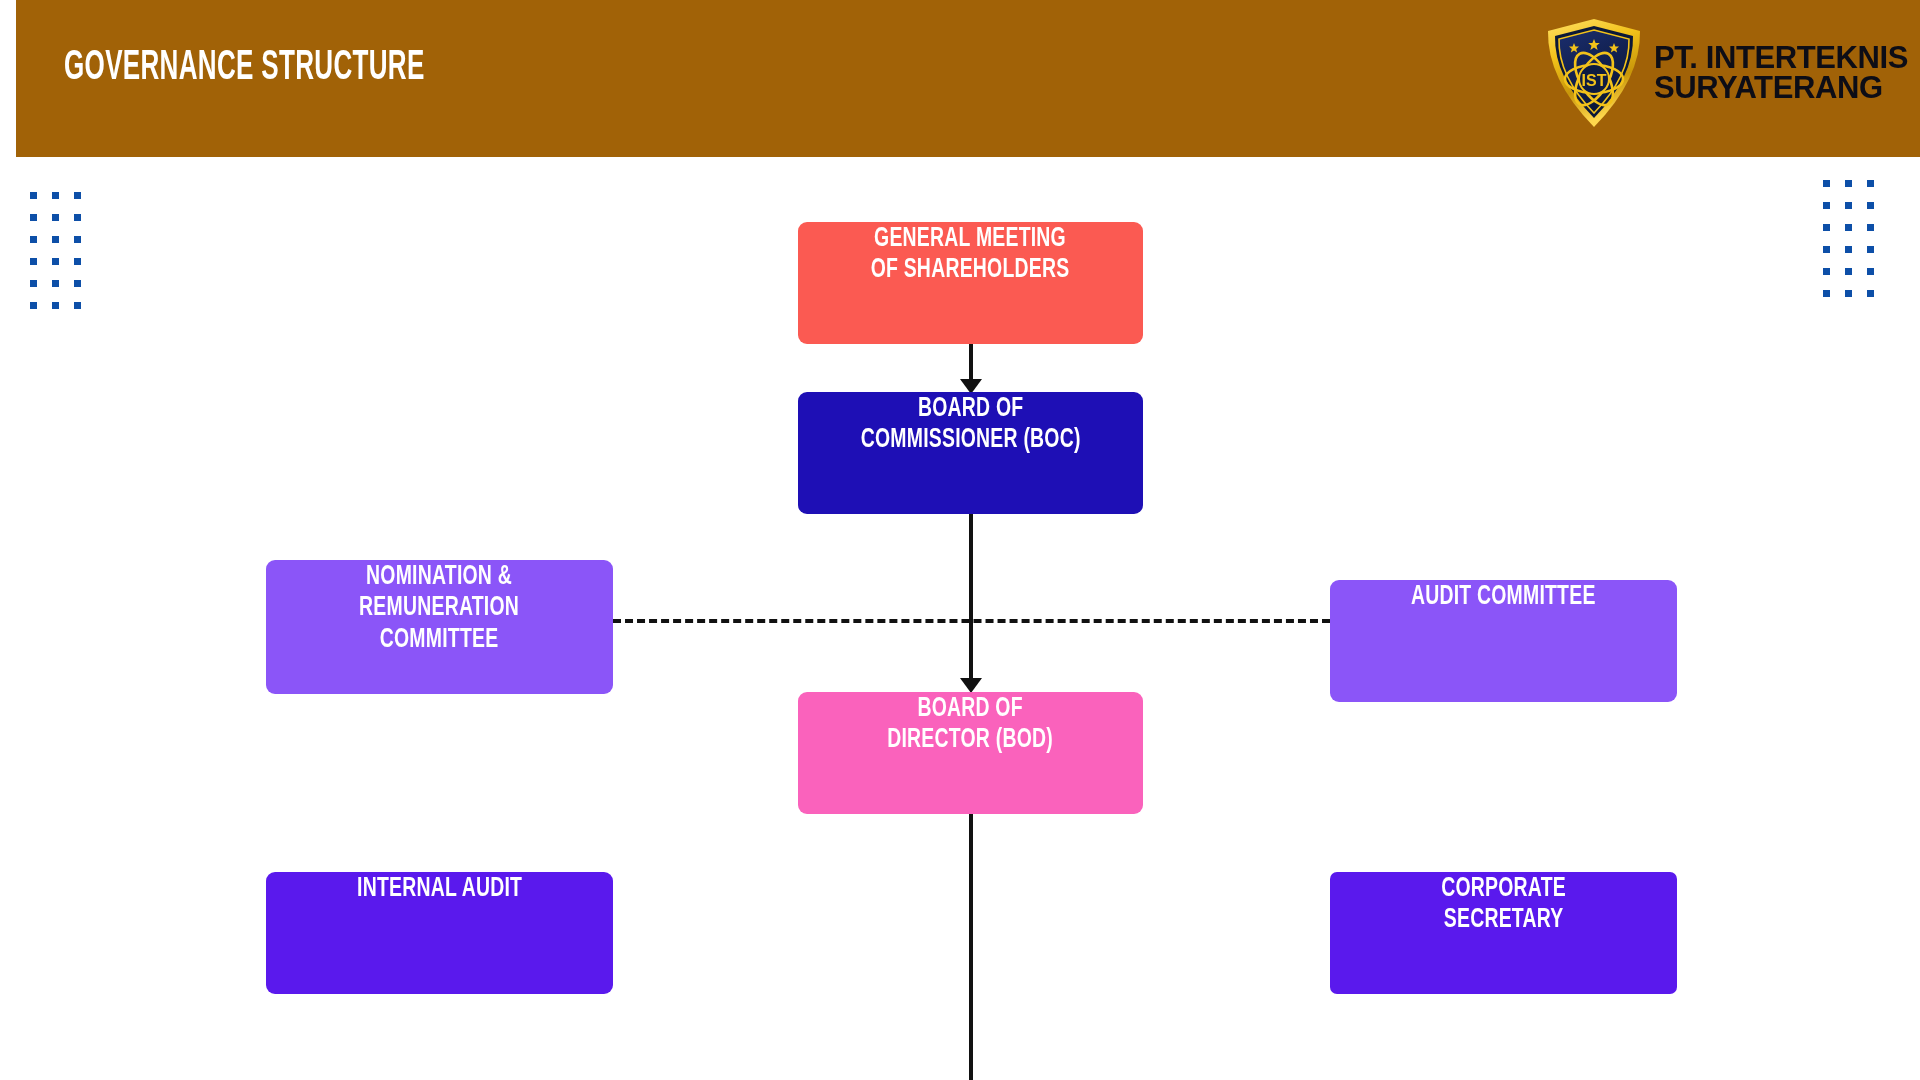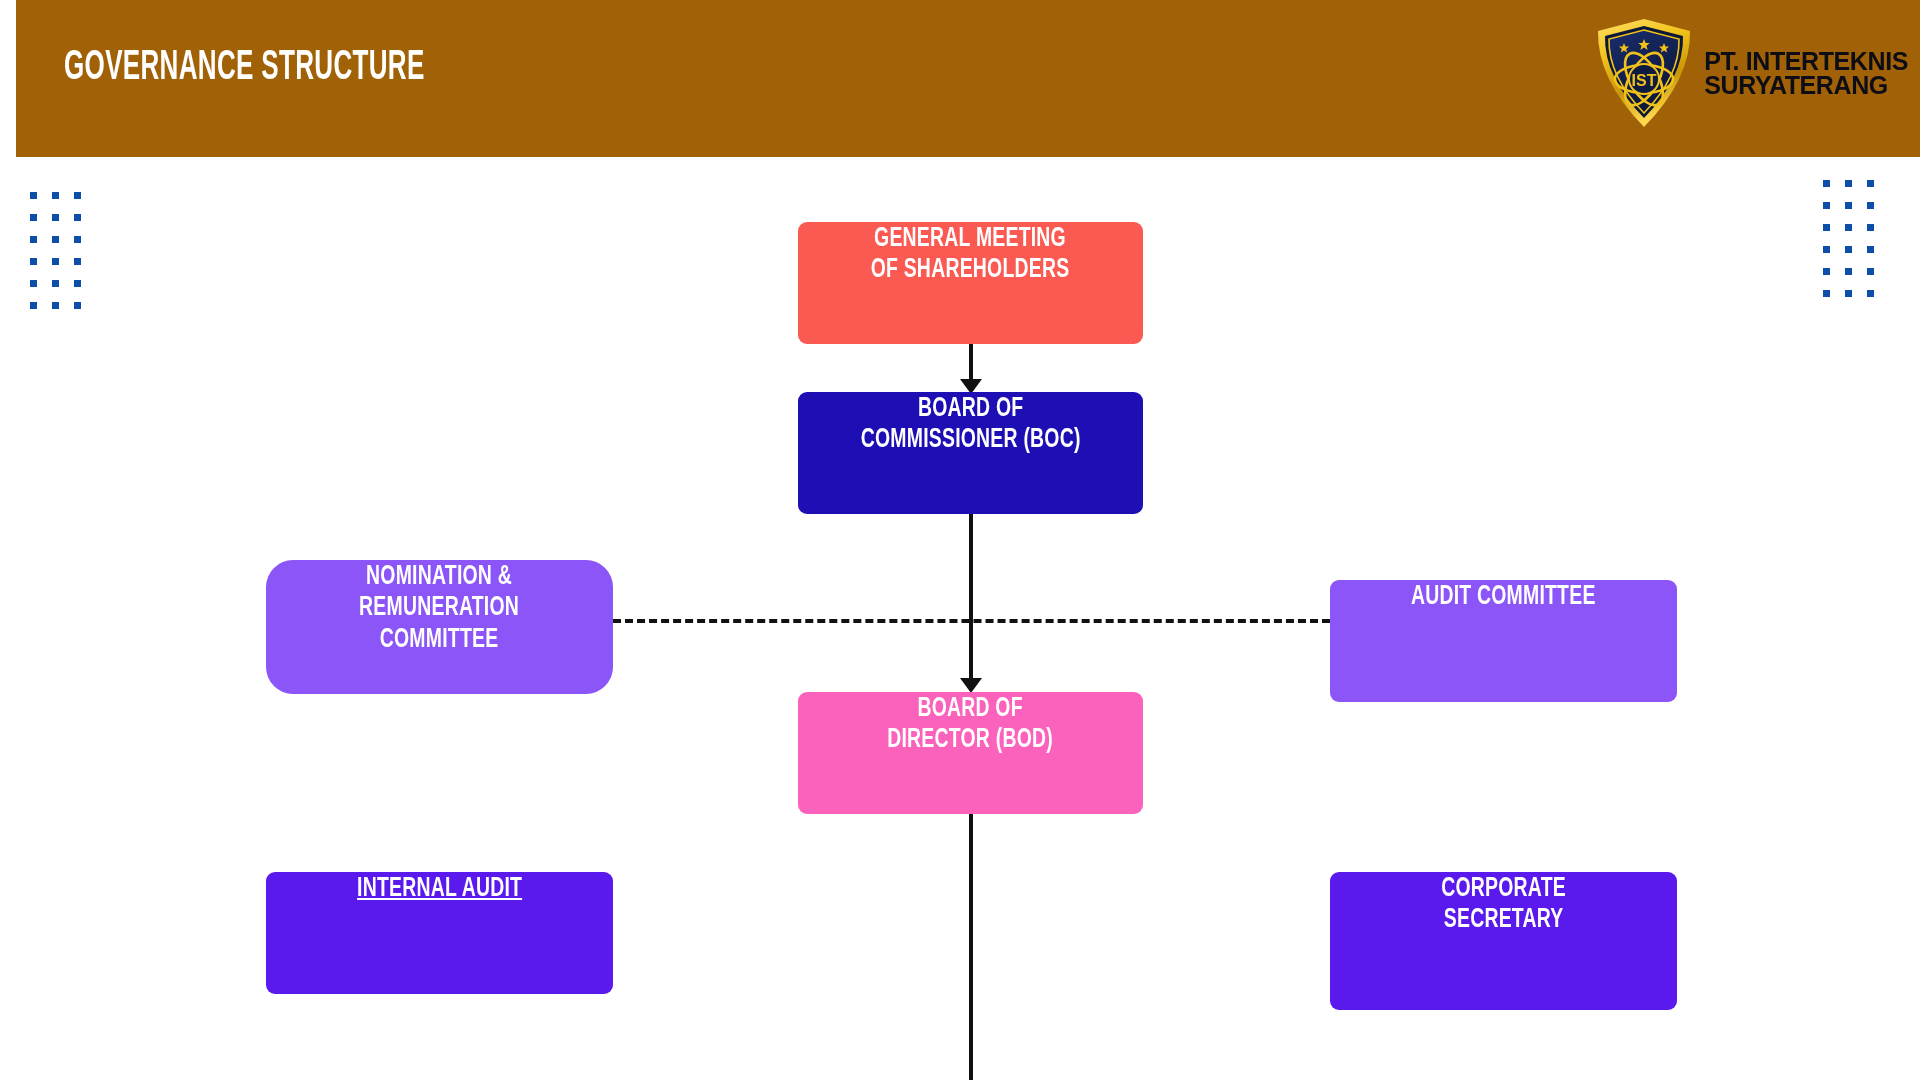--- a/index.html
+++ b/index.html
@@ -44,21 +44,21 @@
     right: 28px;
     top: 16px;
     height: 114px;
     display: flex;
     align-items: center;
     gap: 8px;
   }
   #logo-shield-icon { width: 104px; height: 112px; display: block; }
   #logo-company-name {
     color: #0d0d16;
-    font-size: 25px;
+    font-size: 31px;
     font-weight: 700;
     line-height: 0.98;
     letter-spacing: -0.4px;
     text-transform: uppercase;
     white-space: nowrap;
   }
   #logo-company-name span { display: block; }
 
   
   .dot-grid {
@@ -104,24 +104,24 @@
     text-transform: uppercase;
     transform: scaleX(0.72);
     transform-origin: center center;
     white-space: nowrap;
   }
   .node .label span { display: block; }
 
   #node-gms  { left: 798px; top: 65px;  width: 345px; height: 122px; background: #fb5a52; }
   #node-boc  { left: 798px; top: 235px; width: 345px; height: 122px; background: #1e0fb5; }
   #node-bod  { left: 798px; top: 535px; width: 345px; height: 122px; background: #fa62bc; }
-  #node-nrc  { left: 266px; top: 403px; width: 347px; height: 134px; background: #8b55f8; border-radius: 27px; }
+  #node-nrc  { left: 266px; top: 403px; width: 347px; height: 134px; background: #8b55f8; }
   #node-ac   { left: 1330px; top: 423px; width: 347px; height: 122px; background: #8b55f8; }
-  #node-ia   { left: 266px; top: 715px; width: 347px; height: 122px; background: #5a19ed; text-decoration: underline; }
-  #node-cs   { left: 1330px; top: 715px; width: 347px; height: 138px; background: #5a19ed; }
+  #node-ia   { left: 266px; top: 715px; width: 347px; height: 122px; background: #5a19ed; }
+  #node-cs   { left: 1330px; top: 715px; width: 347px; height: 122px; background: #5a19ed; border-radius: 7px; }
 
   
   .conn-vline {
     position: absolute;
     width: 4px;
     background: #111111;
     z-index: 1;
   }
   #vline-gms-boc { left: 969px; top: 187px; height: 40px; }
   #vline-boc-bod { left: 969px; top: 357px; height: 170px; }

